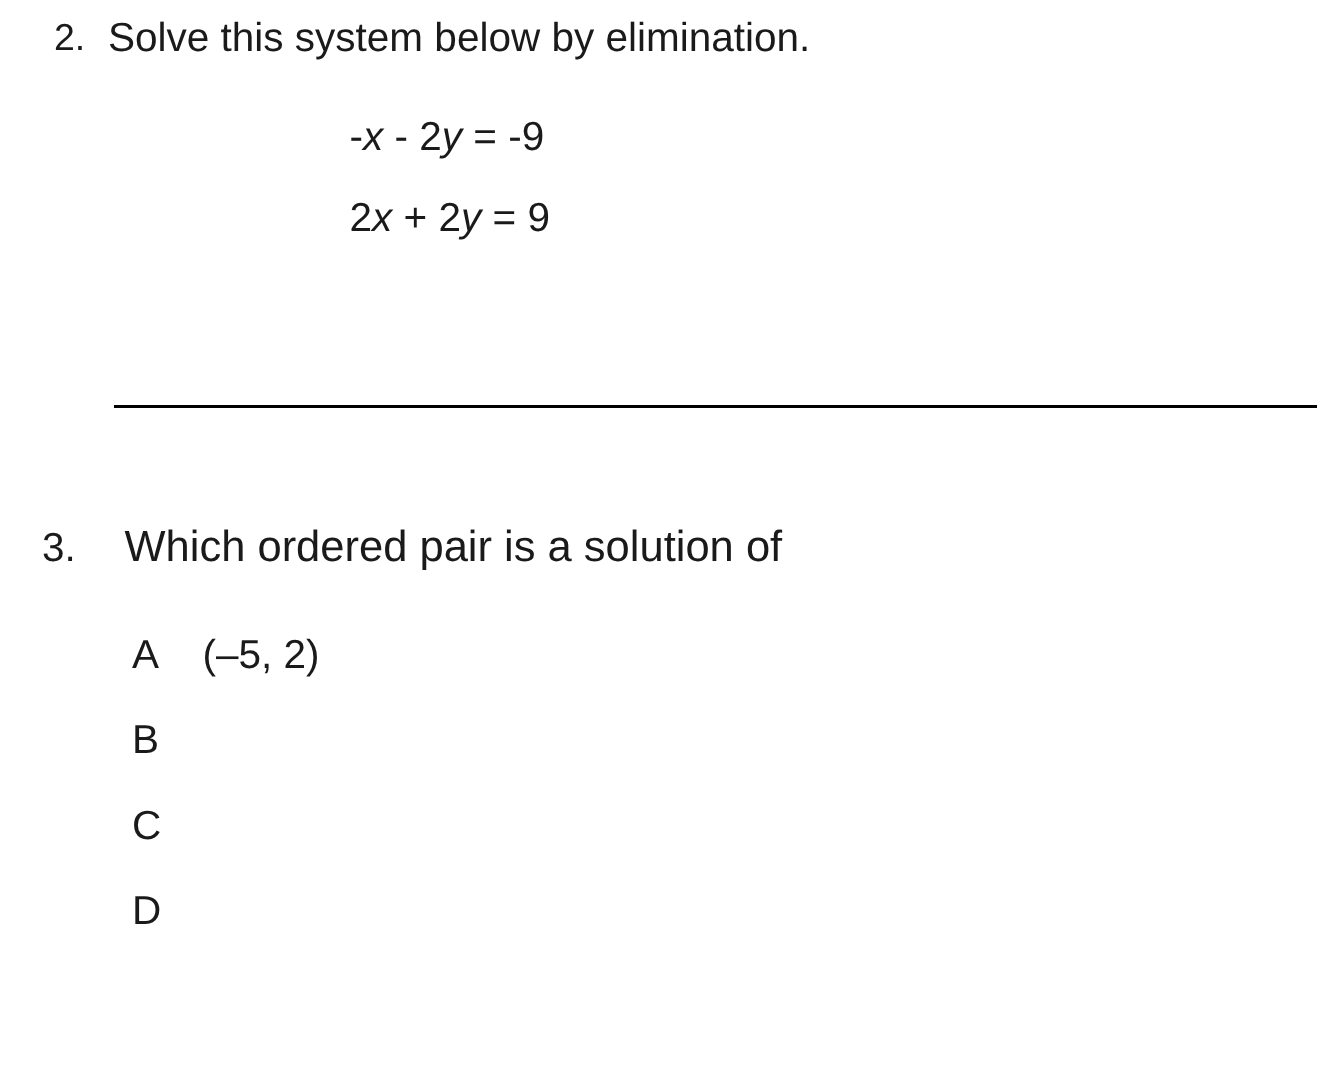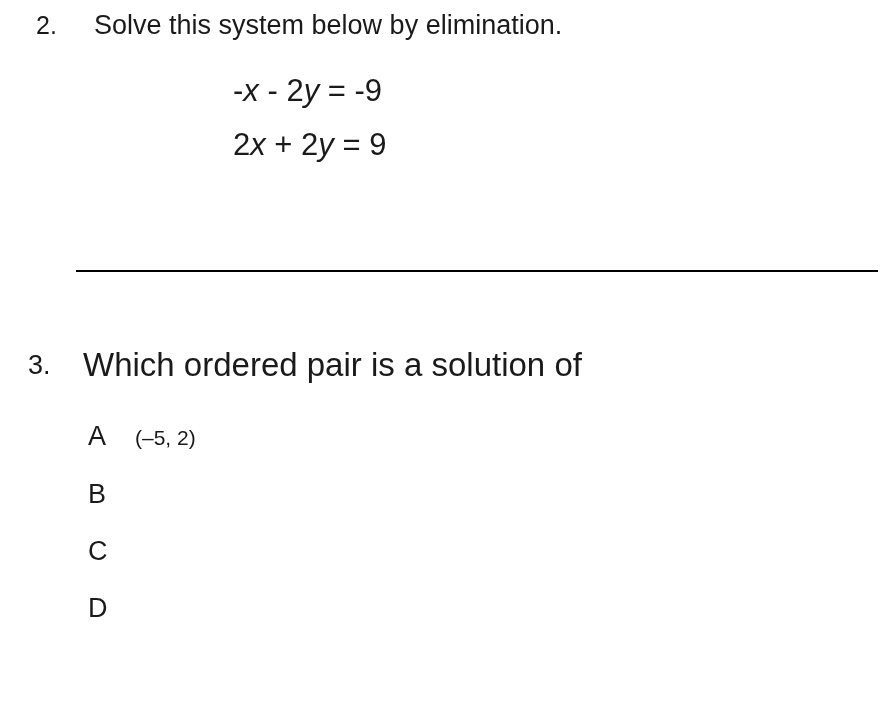--- a/index.html
+++ b/index.html
@@ -37,28 +37,27 @@
   .q2-num {
     font-size: 25px;
     line-height: 34px;
     width: 36px;
     flex: 0 0 auto;
   }
   .q2-text {
     font-size: 27px;
     line-height: 34px;
     flex: 1 1 auto;
-    margin-left: 22px;
   }
   .equations {
     margin-top: 22px;
     padding-left: 233px;
   }
   .eq {
-    font-size: 31px;
+    font-size: 27px;
     line-height: 54px;
     white-space: pre;
   }
   .eq i {
     font-style: italic;
   }
 
   
   .divider {
     position: absolute;
@@ -84,21 +83,21 @@
   .q3-num {
     font-size: 27px;
     line-height: 46px;
     width: 55px;
     flex: 0 0 auto;
   }
   .q3-body {
     flex: 1 1 auto;
   }
   .q3-line {
-    font-size: 33px;
+    font-size: 29px;
     line-height: 46px;
     white-space: pre;
   }
   .q3-line i {
     font-style: italic;
   }
   .choices {
     margin-top: 20px;
     padding-left: 88px;
   }
@@ -106,21 +105,21 @@
     display: flex;
     align-items: baseline;
     line-height: 57px;
   }
   .choice-letter {
     font-size: 27px;
     width: 47px;
     flex: 0 0 auto;
   }
   .choice-value {
-    font-size: 21px;
+    font-size: 27px;
     white-space: pre;
   }
 </style>
 </head>
 <body>
 
 <div class="page">
 
   <div class="q2">
     <div class="q2-head">

